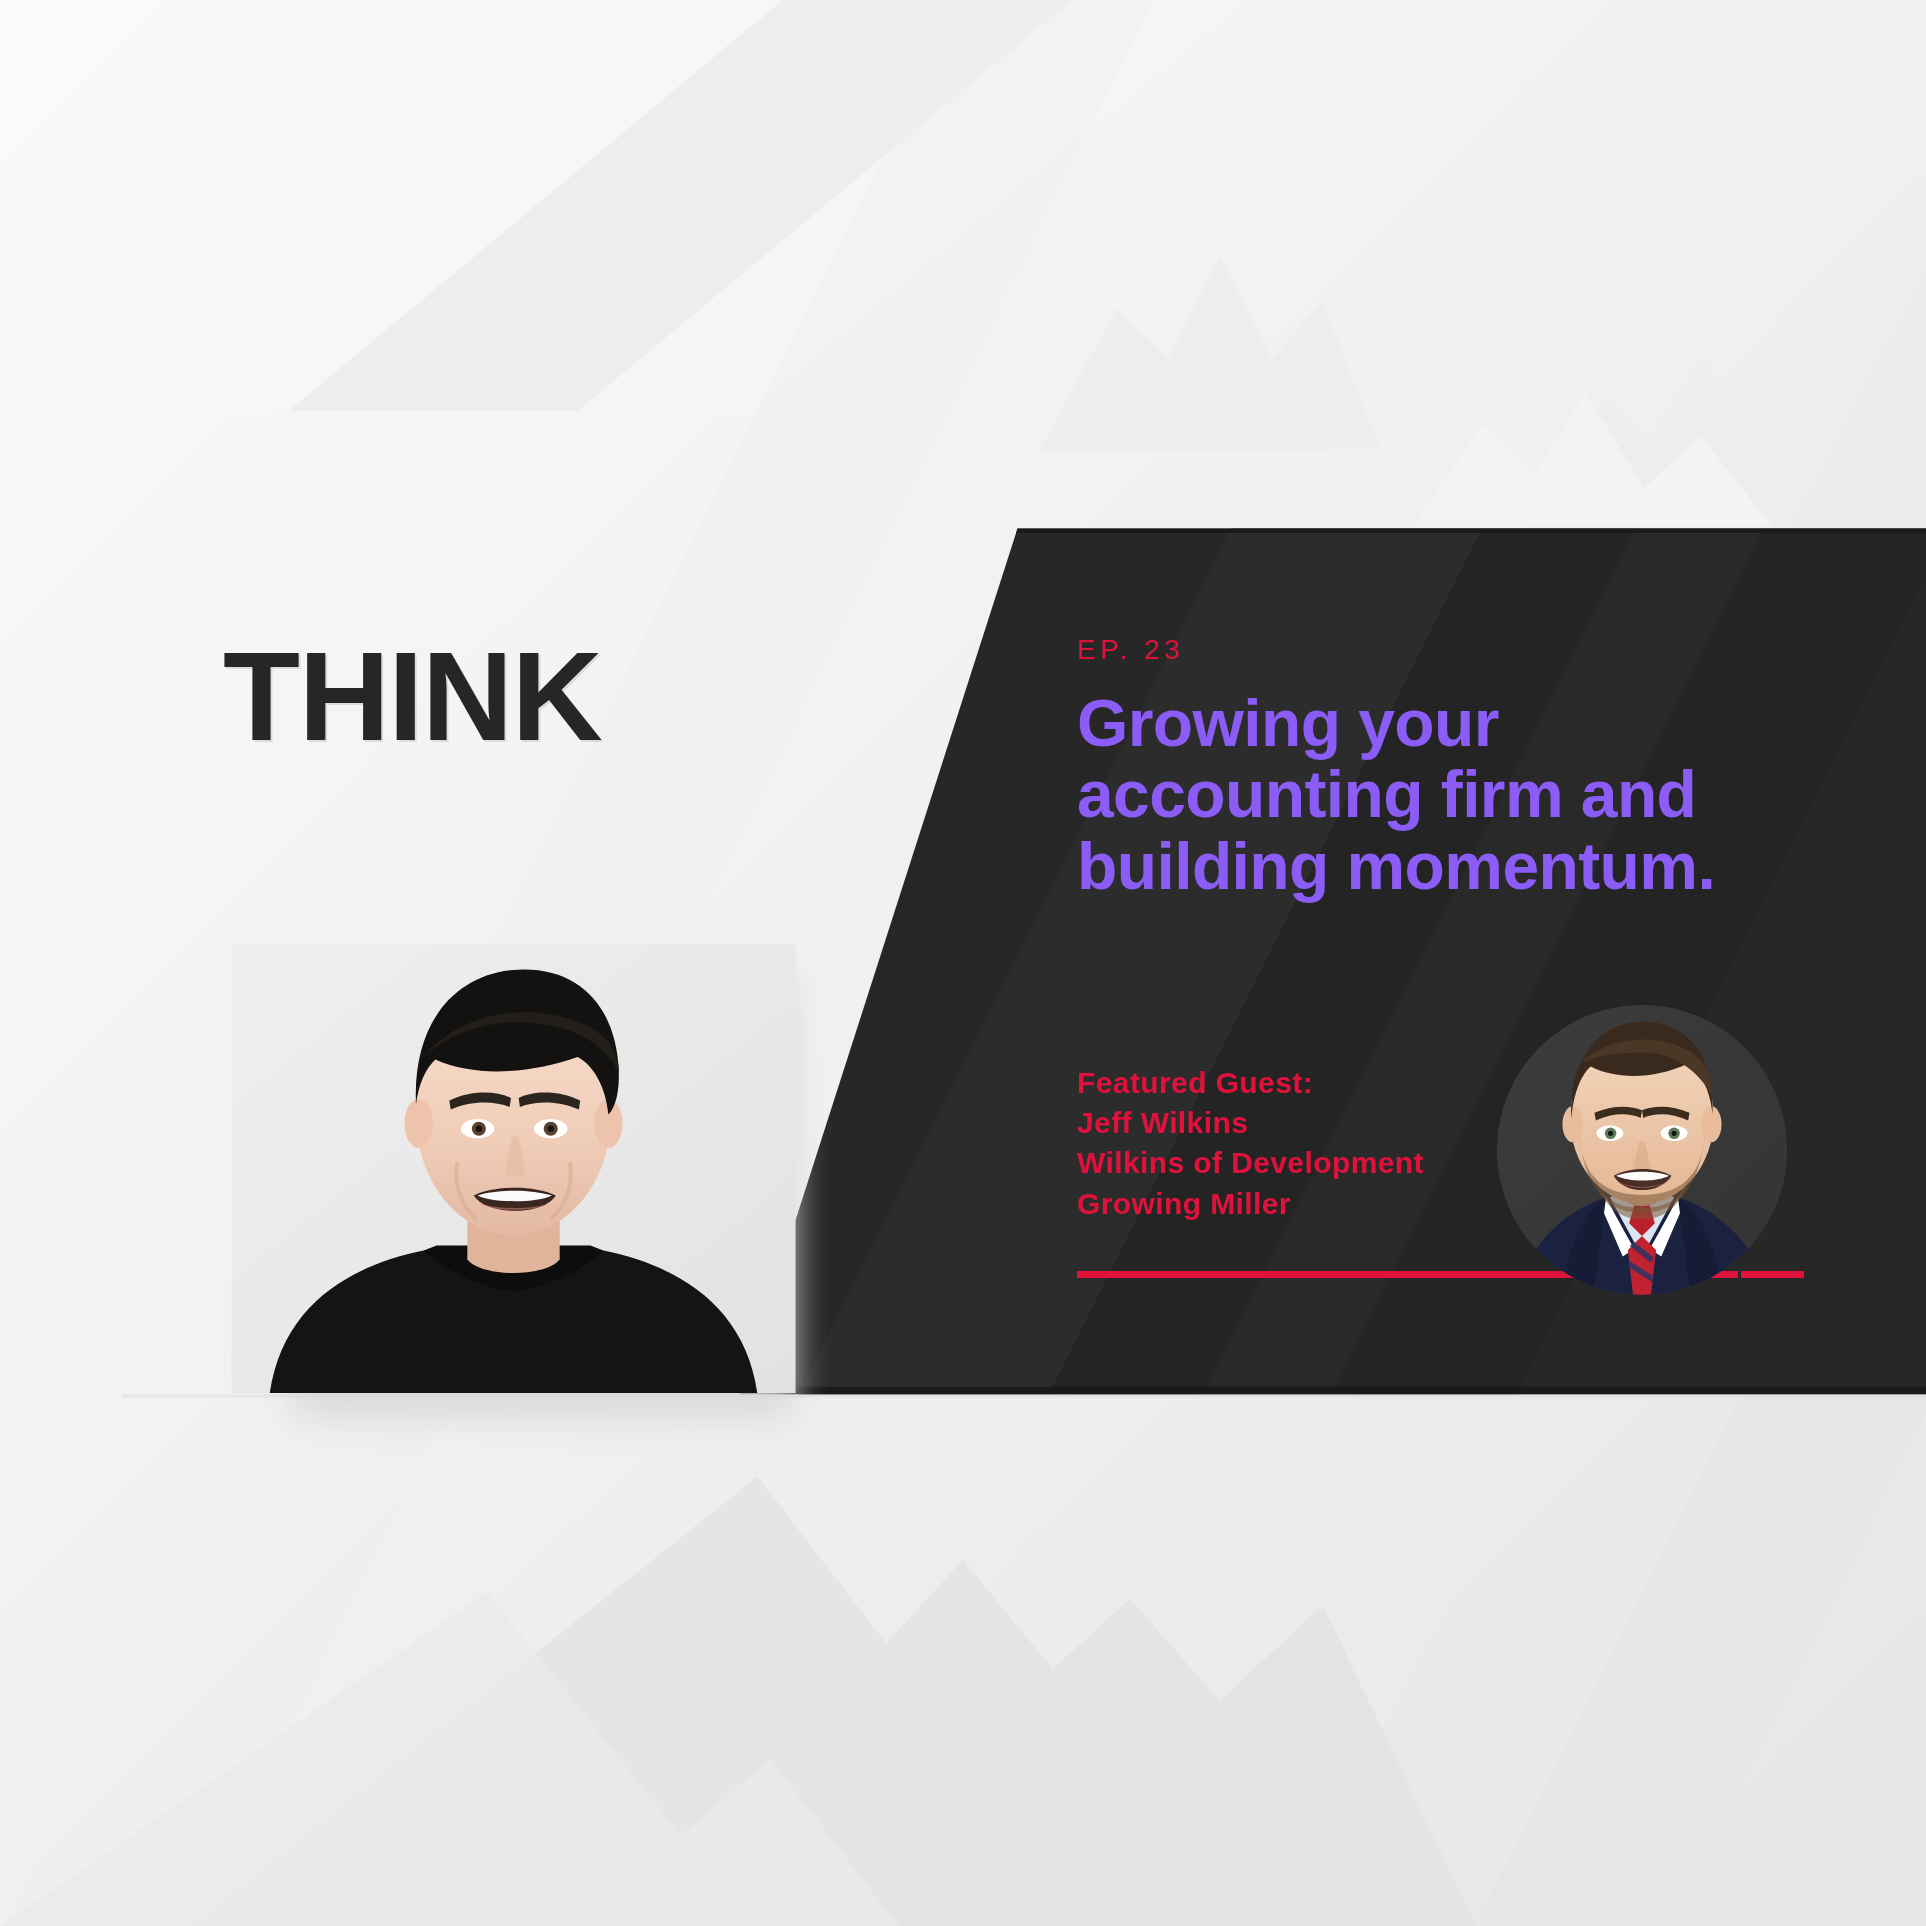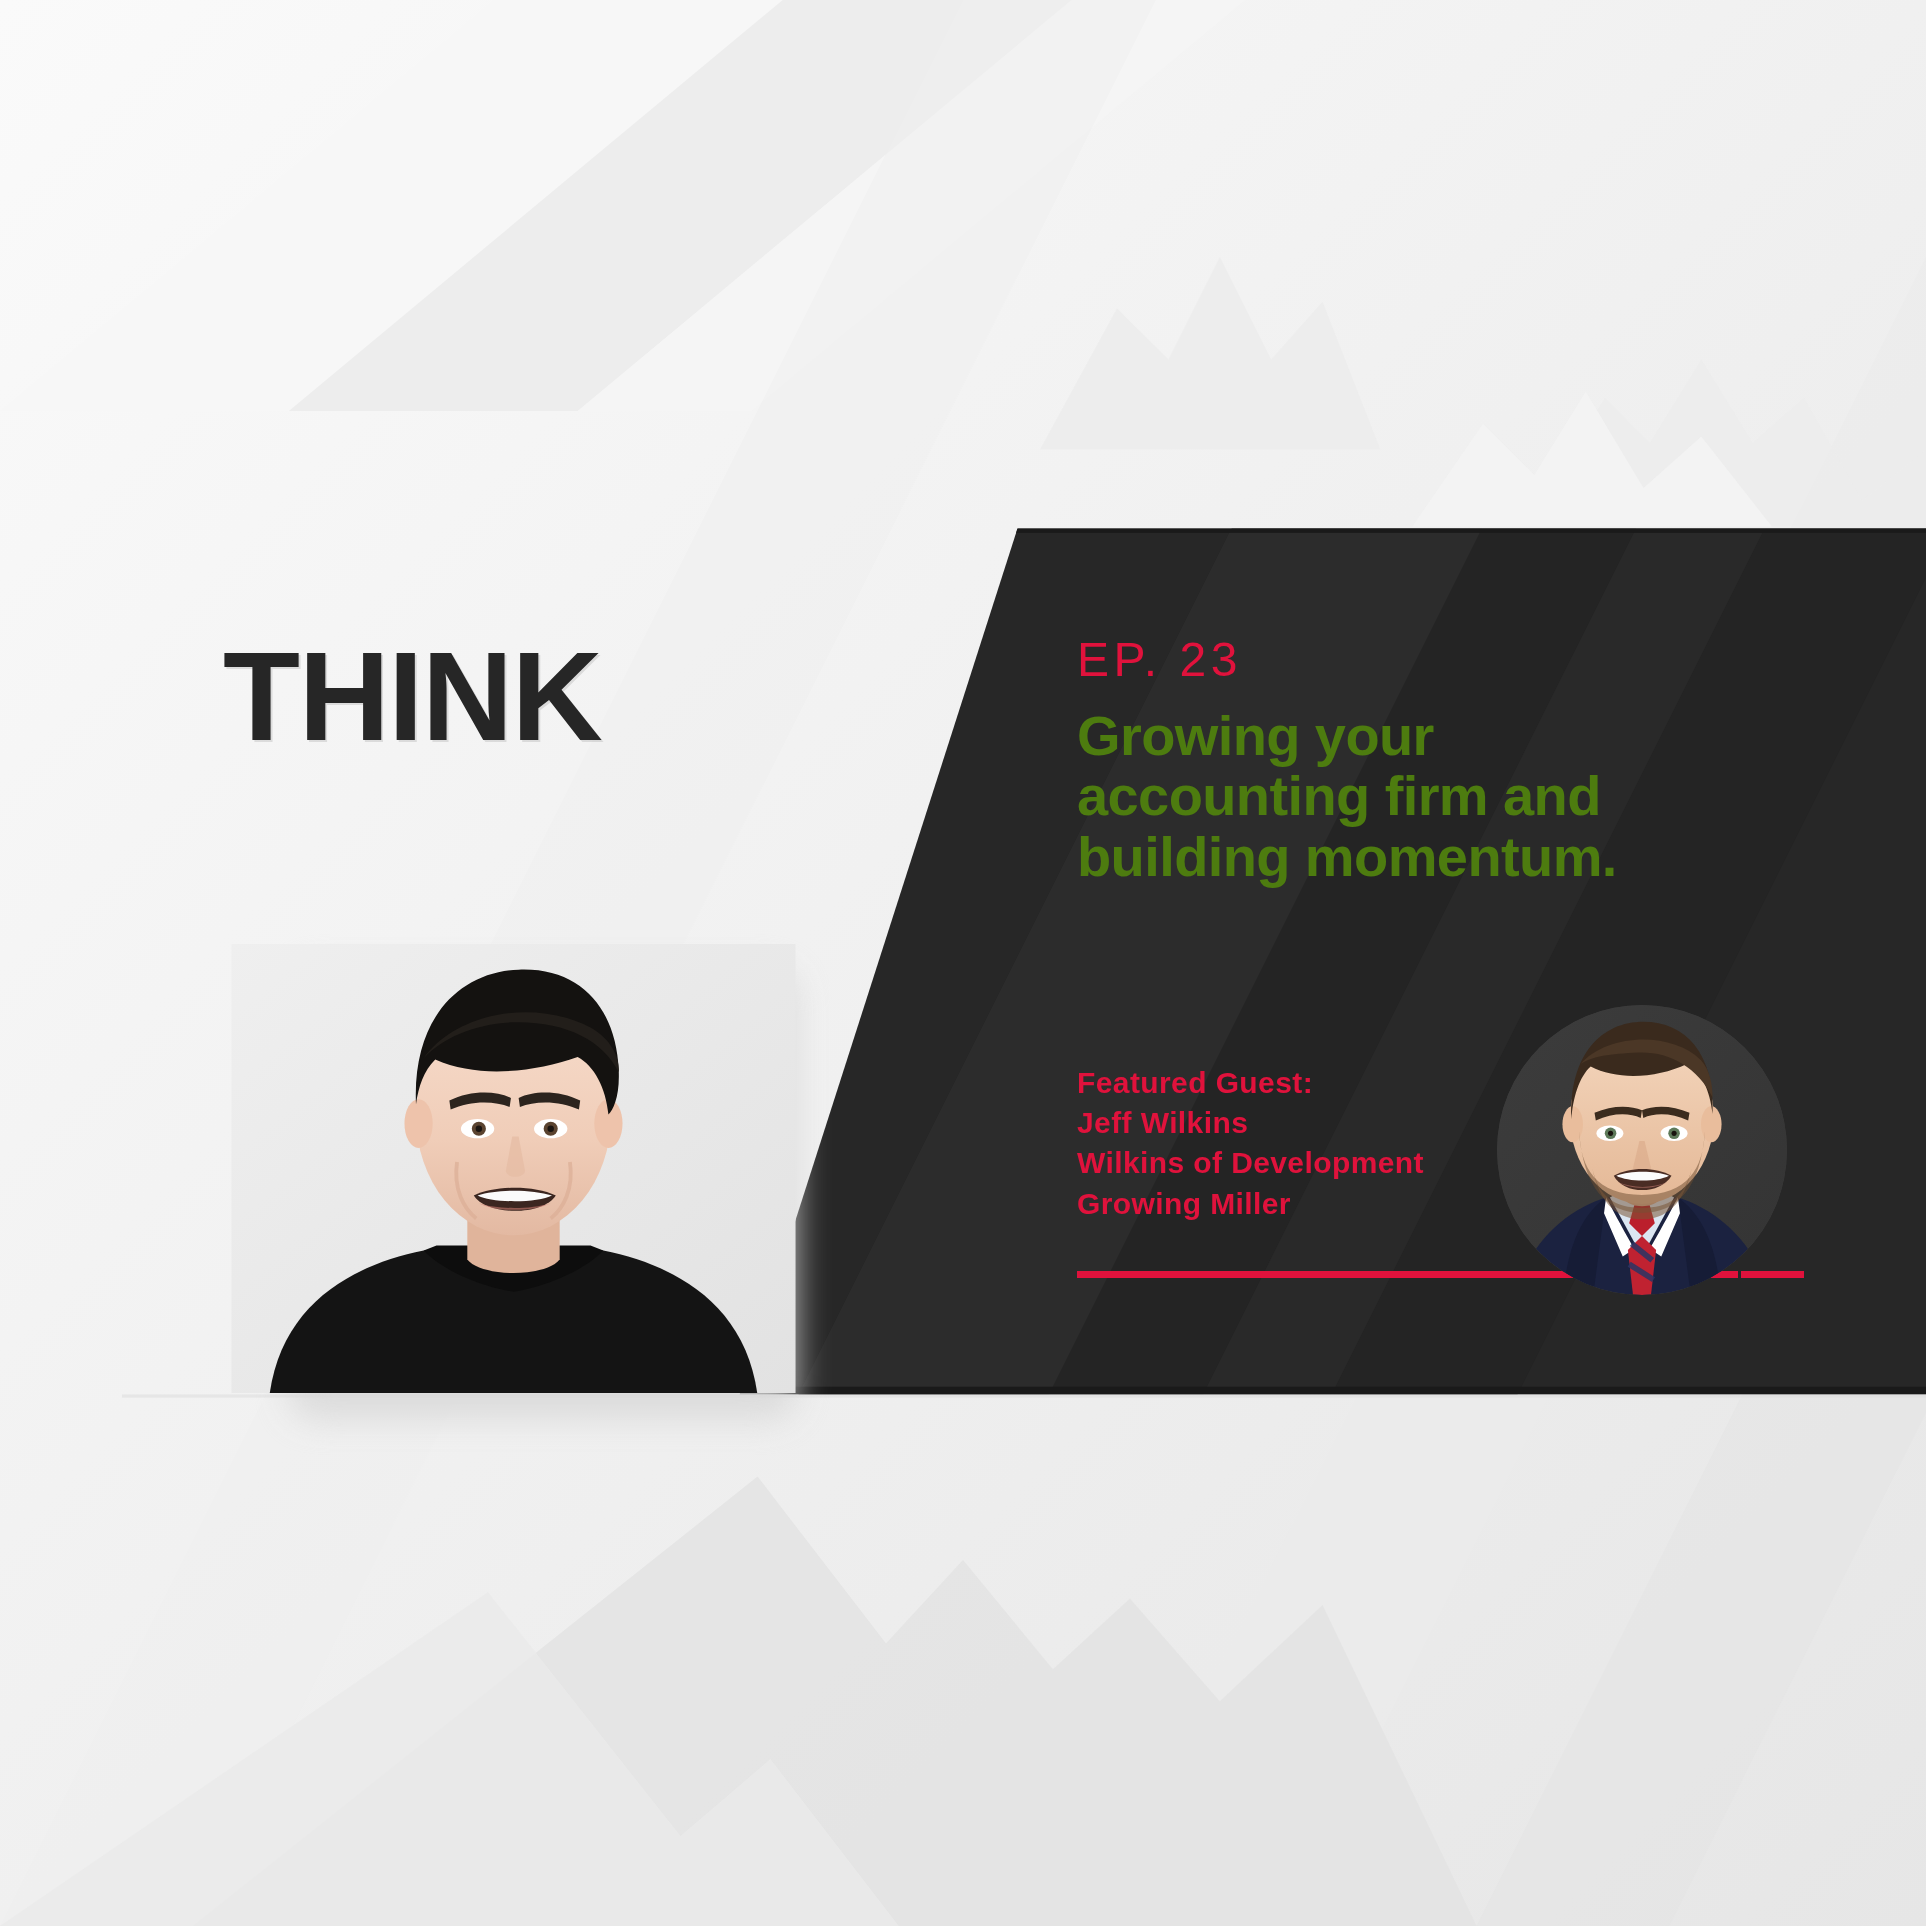--- a/index.html
+++ b/index.html
@@ -30,33 +30,33 @@
     z-index:2; pointer-events:none;
   }
 
   
   .panel-content{
     position:absolute; left:1077px; top:636px; width:835px;
     z-index:5;
   }
   .ep-label{
     color:#e0123c;
-    font-size:48px;
+    font-size:28px;
     font-weight:400;
     letter-spacing:4.5px;
     line-height:1;
-    margin-bottom:22px;
   }
   .ep-title{
-    color:#4d7c0f;
-    font-size:56px;
+    color:#8b5cf6;
+    font-size:66px;
     font-weight:bold;
     line-height:1.08;
     letter-spacing:-0.6px;
     max-width:655px;
+    margin-top:24px;
   }
 
   .guest-block{
     position:absolute; left:1077px; top:1063px; z-index:5;
     color:#e0123c;
     font-size:30px;
     font-weight:700;
     line-height:1.34;
     letter-spacing:0.4px;
   }

